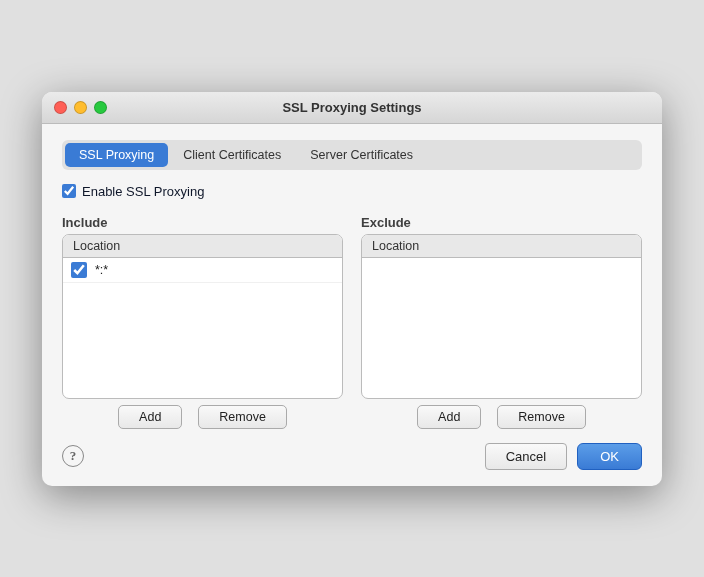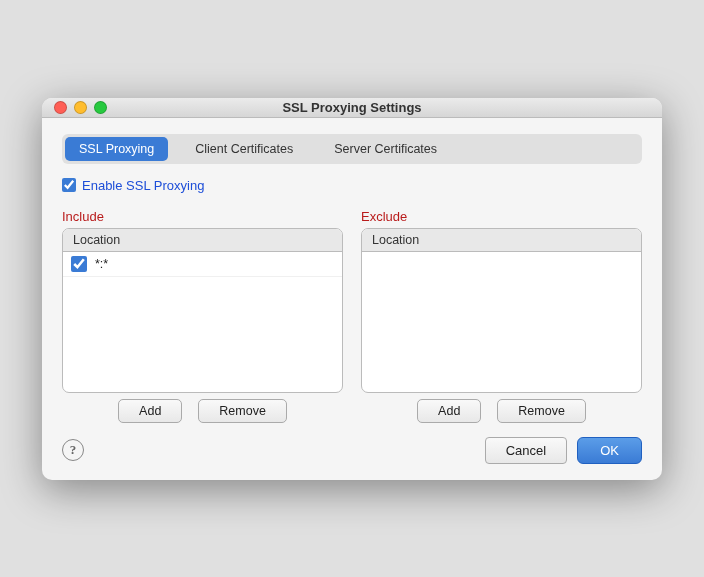--- a/index.html
+++ b/index.html
@@ -18,21 +18,21 @@
     .window {
       width: 620px;
       background: #f5f5f5;
       border-radius: 10px;
       box-shadow: 0 10px 40px rgba(0,0,0,0.4);
       overflow: hidden;
     }
 
     .titlebar {
       background: linear-gradient(to bottom, #ebebeb, #d6d6d6);
-      height: 20px;
+      height: 32px;
       display: flex;
       align-items: center;
       justify-content: center;
       position: relative;
       border-bottom: 1px solid #bbb;
     }
 
     .traffic-lights {
       position: absolute;
       left: 12px;
@@ -61,21 +61,21 @@
       padding: 16px 20px 16px 20px;
     }
 
     
     .tabs {
       display: flex;
       margin-bottom: 14px;
       background: #e0e0e0;
       border-radius: 6px;
       padding: 3px;
-      gap: 13px;
+      gap: 1px;
     }
 
     .tab {
       padding: 5px 14px;
       font-size: 12.5px;
       border-radius: 5px;
       cursor: pointer;
       color: #333;
       white-space: nowrap;
       user-select: none;
@@ -104,40 +104,41 @@
     }
 
     .checkbox-row input[type="checkbox"] {
       width: 14px;
       height: 14px;
       accent-color: #3a7bd5;
     }
 
     .checkbox-row label {
       font-size: 13px;
-      color: #1d4ed8;
+      color: #0f172a;
     }
 
     
     .panels {
       display: flex;
       gap: 18px;
       margin-bottom: 14px;
     }
 
     .panel {
       flex: 1;
       display: flex;
       flex-direction: column;
     }
 
     .panel-title {
       font-size: 13px;
-      color: #b91c1c;
+      color: #404040;
       margin-bottom: 4px;
+      font-weight: bold;
     }
 
     .panel-table {
       border: 1px solid #bbb;
       border-radius: 7px;
       overflow: hidden;
       background: white;
       flex: 1;
     }
 

